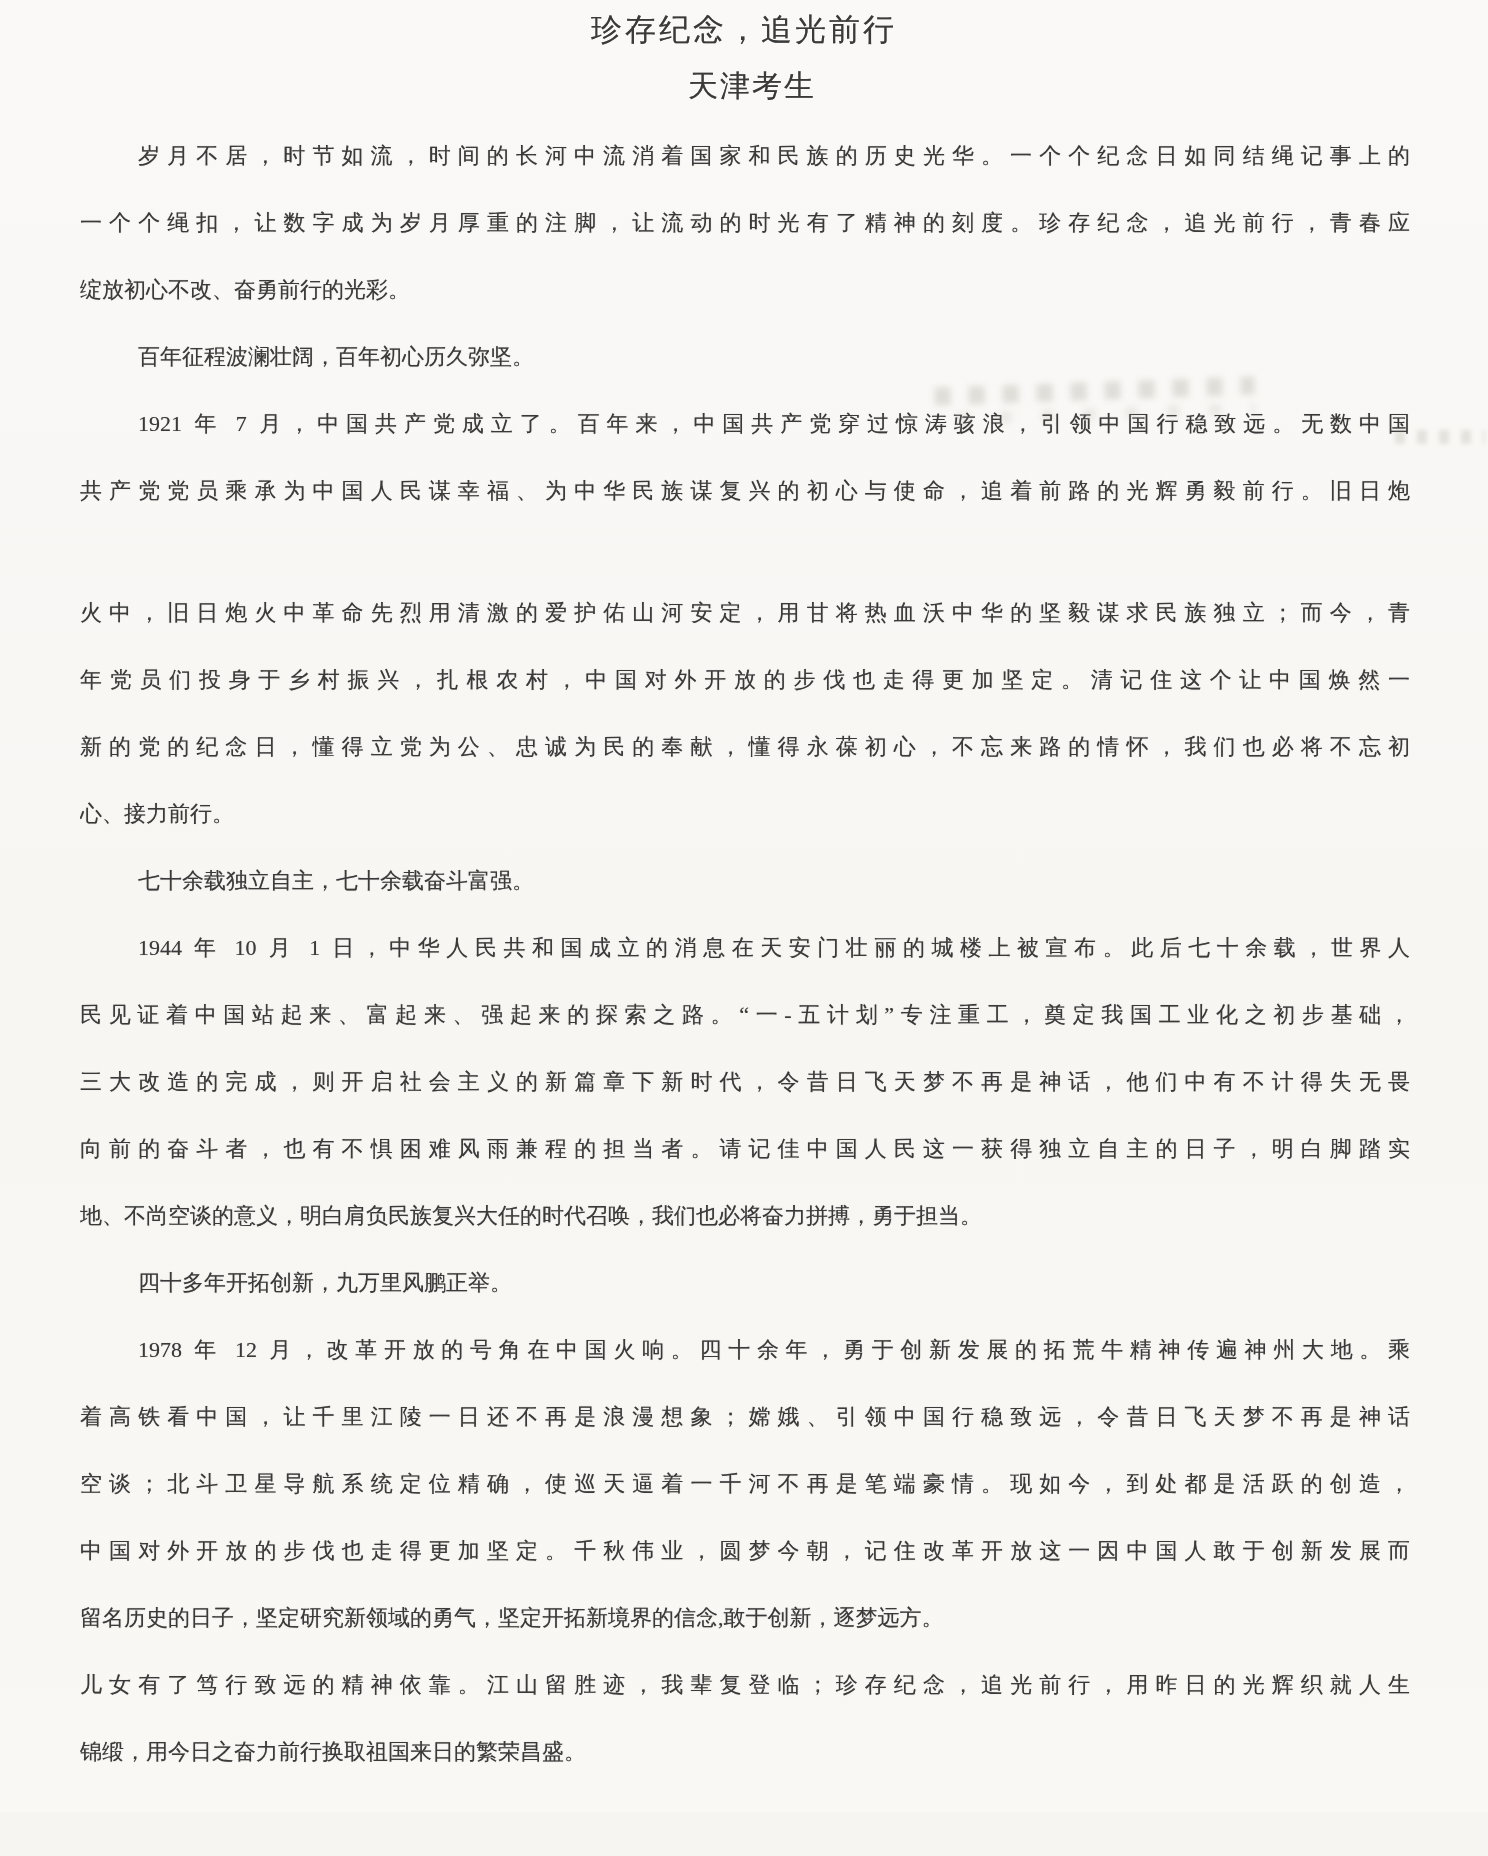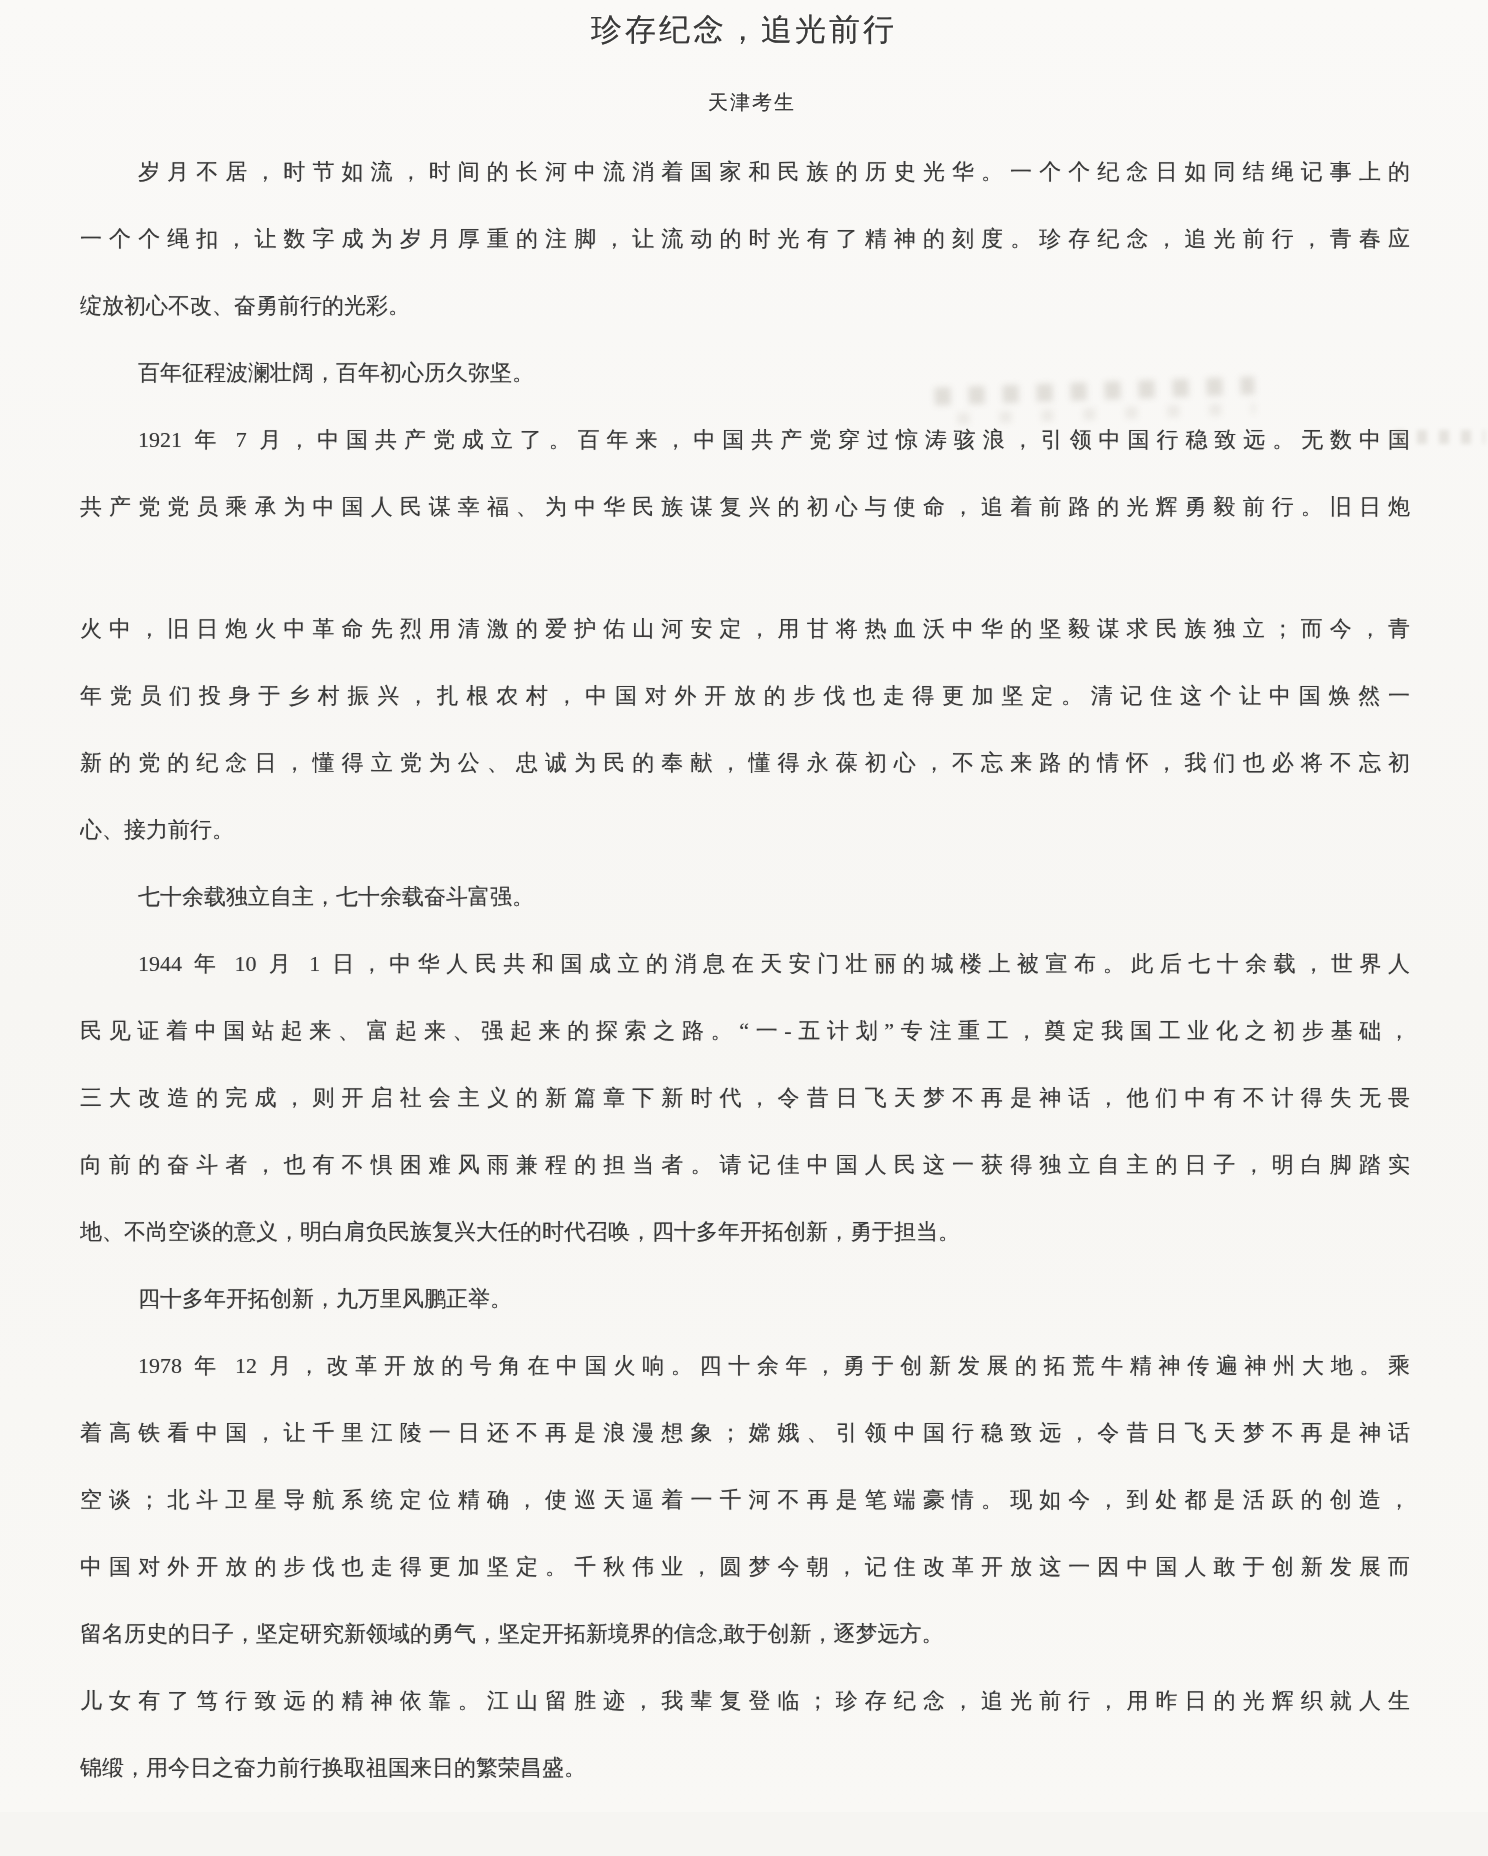--- a/index.html
+++ b/index.html
@@ -23,23 +23,23 @@
   .essay-title {
     padding-top: 10px;
     line-height: 40px;
     font-size: 31px;
     letter-spacing: 3px;
     text-align: center;
     font-weight: 400;
     text-shadow: 0 0 0.6px rgba(40,40,40,0.55);
   }
   .essay-author {
-    margin-top: 32px;
+    margin-top: 16px;
     line-height: 40px;
-    font-size: 20px;
+    font-size: 30px;
     letter-spacing: 2px;
     text-align: center;
     text-shadow: 0 0 0.6px rgba(40,40,40,0.55);
     padding-left: 16px;
   }
   .essay-body {
     margin-top: 16px;
     padding: 0 78px 0 80px;
   }
   .line {
@@ -118,21 +118,21 @@
       <div class="line fill">共产党党员乘承为中国人民谋幸福、为中华民族谋复兴的初心与使命，追着前路的光辉勇毅前行。旧日炮</div>
       <div class="line fill gap">火中，旧日炮火中革命先烈用清激的爱护佑山河安定，用甘将热血沃中华的坚毅谋求民族独立；而今，青</div>
       <div class="line fill">年党员们投身于乡村振兴，扎根农村，中国对外开放的步伐也走得更加坚定。清记住这个让中国焕然一</div>
       <div class="line fill">新的党的纪念日，懂得立党为公、忠诚为民的奉献，懂得永葆初心，不忘来路的情怀，我们也必将不忘初</div>
       <div class="line">心、接力前行。</div>
       <div class="line indent">七十余载独立自主，七十余载奋斗富强。</div>
       <div class="line fill indent">1944 年 10 月 1 日，中华人民共和国成立的消息在天安门壮丽的城楼上被宣布。此后七十余载，世界人</div>
       <div class="line fill">民见证着中国站起来、富起来、强起来的探索之路。“一-五计划”专注重工，奠定我国工业化之初步基础，</div>
       <div class="line fill">三大改造的完成，则开启社会主义的新篇章下新时代，令昔日飞天梦不再是神话，他们中有不计得失无畏</div>
       <div class="line fill">向前的奋斗者，也有不惧困难风雨兼程的担当者。请记佳中国人民这一获得独立自主的日子，明白脚踏实</div>
-      <div class="line">地、不尚空谈的意义，明白肩负民族复兴大任的时代召唤，四十多年开拓创新，勇于担当。</div>
+      <div class="line">地、不尚空谈的意义，明白肩负民族复兴大任的时代召唤，我们也必将奋力拼搏，勇于担当。</div>
       <div class="line indent">四十多年开拓创新，九万里风鹏正举。</div>
       <div class="line fill indent">1978 年 12 月，改革开放的号角在中国火响。四十余年，勇于创新发展的拓荒牛精神传遍神州大地。乘</div>
       <div class="line fill">着高铁看中国，让千里江陵一日还不再是浪漫想象；嫦娥、引领中国行稳致远，令昔日飞天梦不再是神话</div>
       <div class="line fill">空谈；北斗卫星导航系统定位精确，使巡天逼着一千河不再是笔端豪情。现如今，到处都是活跃的创造，</div>
       <div class="line fill">中国对外开放的步伐也走得更加坚定。千秋伟业，圆梦今朝，记住改革开放这一因中国人敢于创新发展而</div>
       <div class="line">留名历史的日子，坚定研究新领域的勇气，坚定开拓新境界的信念,敢于创新，逐梦远方。</div>
       <div class="line fill">儿女有了笃行致远的精神依靠。江山留胜迹，我辈复登临；珍存纪念，追光前行，用昨日的光辉织就人生</div>
       <div class="line">锦缎，用今日之奋力前行换取祖国来日的繁荣昌盛。</div>
     </div>
 </div>

